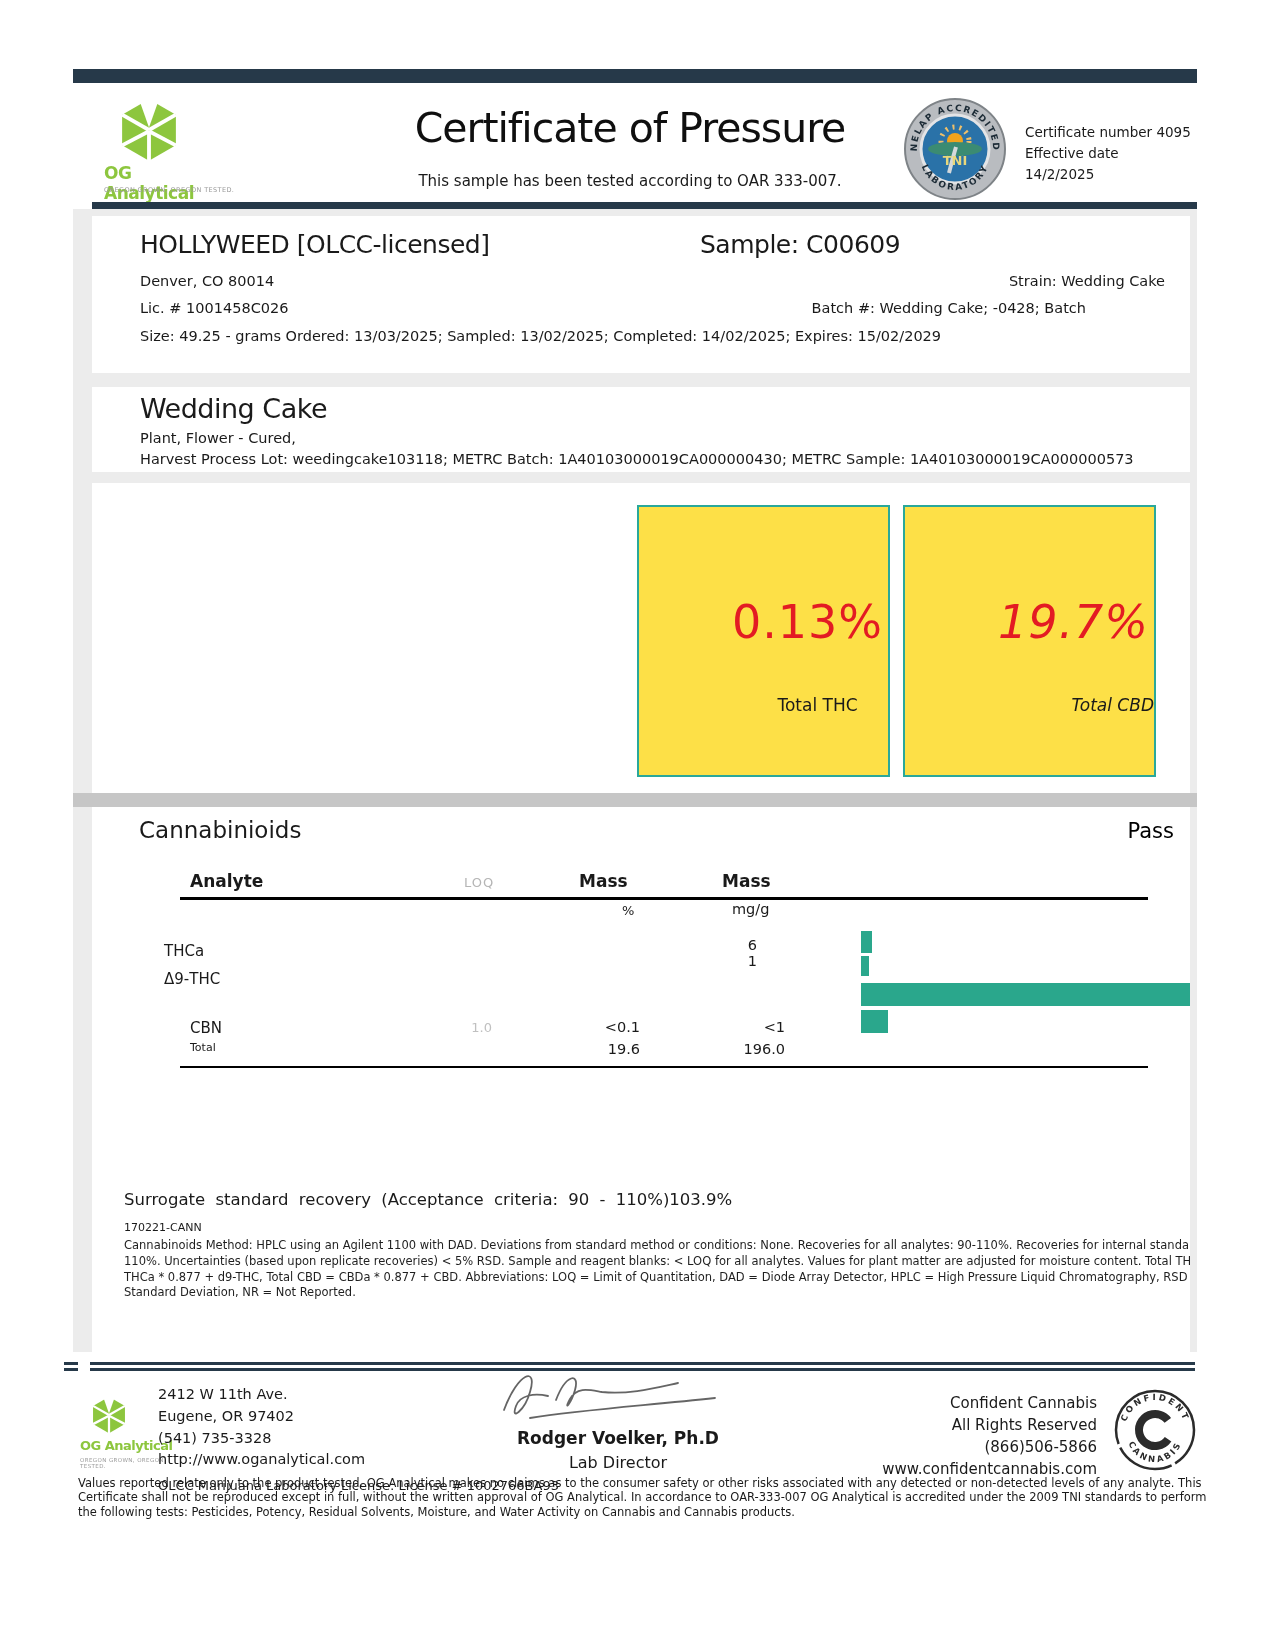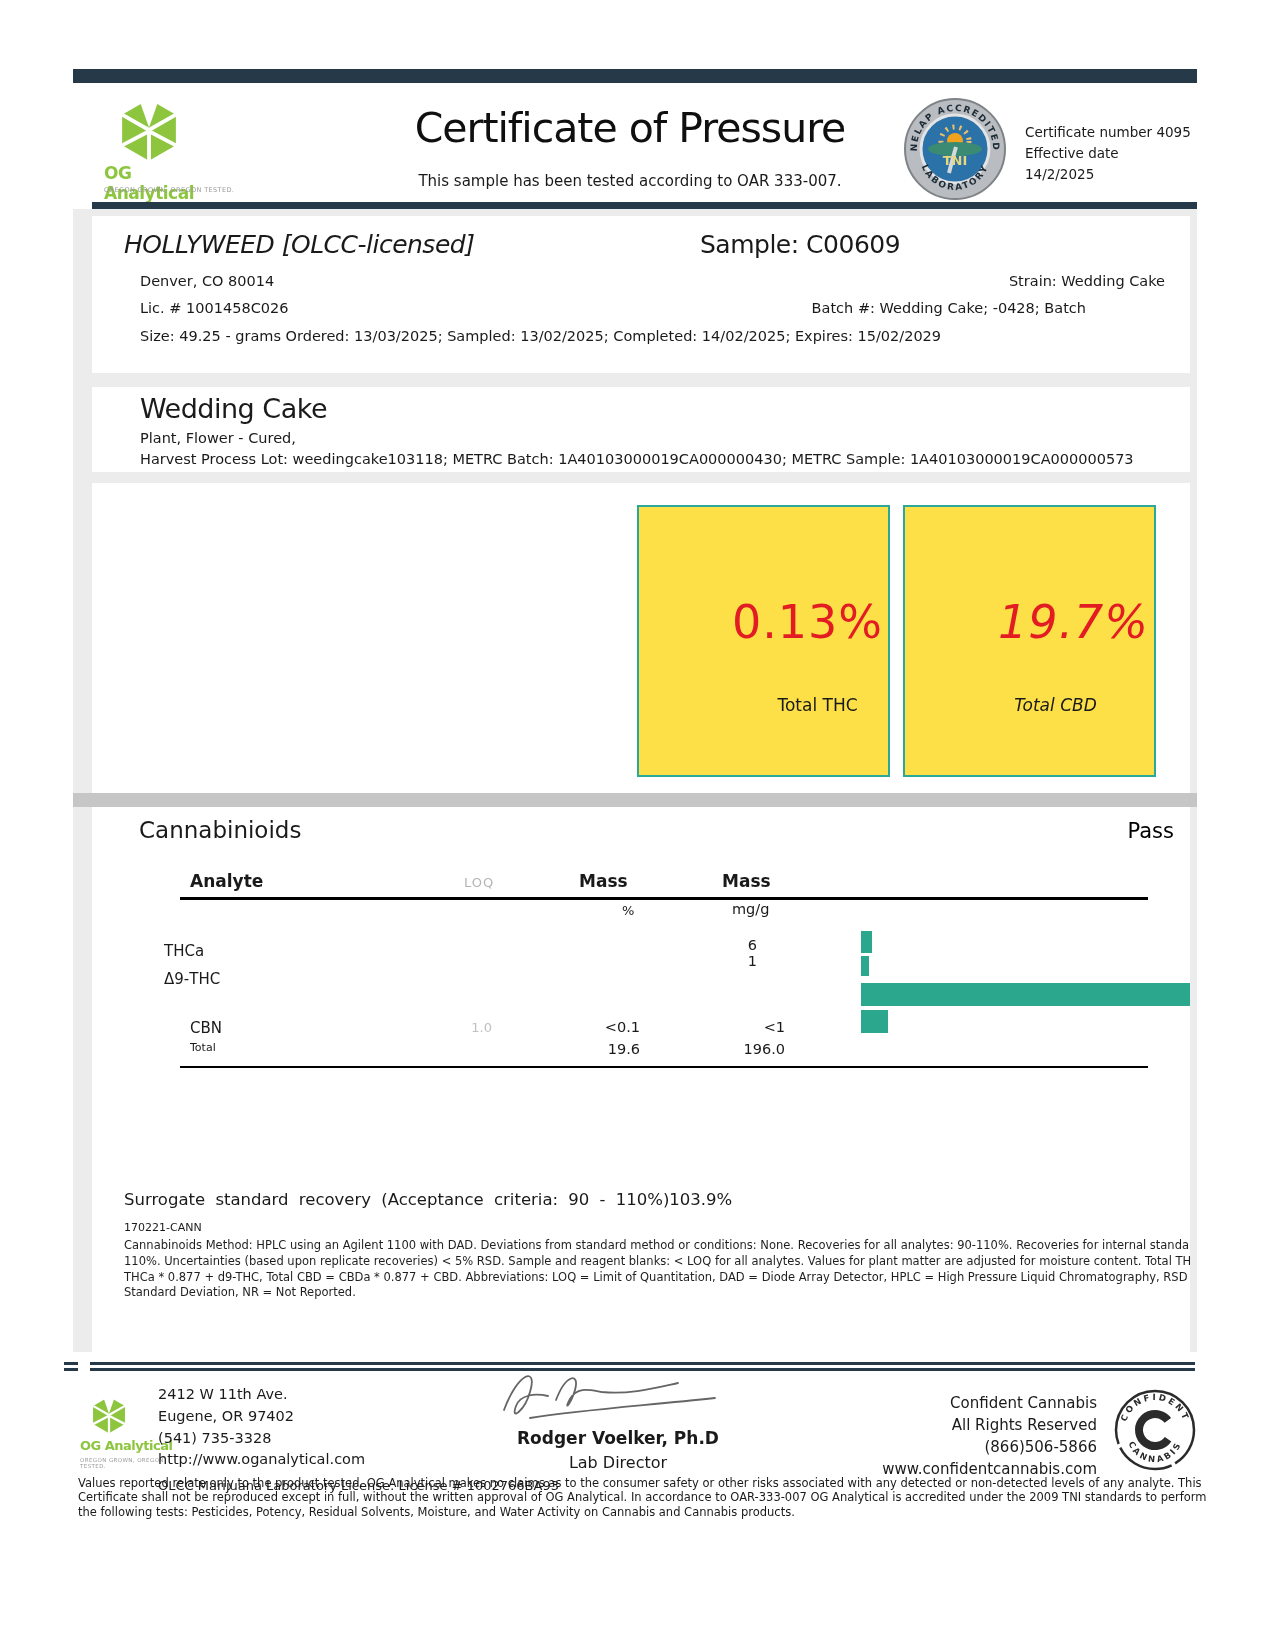--- a/index.html
+++ b/index.html
@@ -73,21 +73,21 @@
   <div>Certificate number 4095</div>
   <div>Effective date</div>
   <div>14/2/2025</div>
 </div>
 
 <div class="a navy" style="left:92px;top:202px;width:1105px;height:7px;"></div>
 
 <div class="a gray-bg" style="left:73px;top:209px;width:1124px;height:1143px;"></div>
 
 <div class="a card" style="left:92px;top:216px;width:1098px;height:157px;">
-  <div class="a" style="left:32px;top:14px;font-size:25px;letter-spacing:-0.5px;font-style:italic;">HOLLYWEED  [OLCC-licensed]</div>
+  <div class="a" style="left:48px;top:14px;font-size:25px;letter-spacing:-0.5px;">HOLLYWEED  [OLCC-licensed]</div>
   <div class="a" style="left:608px;top:14px;font-size:25px;letter-spacing:-0.5px;">Sample: C00609</div>
   <div class="a" style="left:48px;top:57px;font-size:14.5px;">Denver, CO 80014</div>
   <div class="a right" style="left:608px;top:57px;width:465px;font-size:14.5px;">Strain: Wedding Cake</div>
   <div class="a" style="left:48px;top:84px;font-size:14.5px;">Lic. # 1001458C026</div>
   <div class="a right" style="left:508px;top:84px;width:486px;font-size:14.5px;">Batch #: Wedding Cake; -0428; Batch</div>
   <div class="a" style="left:48px;top:112px;font-size:14.5px;">Size: 49.25 - grams Ordered: 13/03/2025; Sampled: 13/02/2025; Completed: 14/02/2025; Expires: 15/02/2029</div>
 </div>
 
 <div class="a card" style="left:92px;top:387px;width:1098px;height:85px;">
   <div class="a" style="left:48px;top:6px;font-size:27px;letter-spacing:-0.5px;">Wedding Cake</div>
@@ -95,21 +95,21 @@
   <div class="a nowrap" style="left:48px;top:64px;font-size:14.5px;">Harvest Process Lot: weedingcake103118; METRC Batch: 1A40103000019CA000000430; METRC Sample: 1A40103000019CA000000573</div>
 </div>
 
 <div class="a card" style="left:92px;top:483px;width:1098px;height:310px;">
   <div class="a result-box" style="left:545px;top:22px;width:249px;height:268px;">
     <div class="a center red-val" style="left:0;top:88px;width:100%;padding-left:88px;box-sizing:border-box;">0.13%</div>
     <div class="a center" style="left:0;top:188px;width:100%;padding-left:108px;box-sizing:border-box;font-size:17px;">Total THC</div>
   </div>
   <div class="a result-box" style="left:811px;top:22px;width:249px;height:268px;font-style:italic;">
     <div class="a center red-val" style="left:0;top:88px;width:100%;padding-left:88px;box-sizing:border-box;">19.7%</div>
-    <div class="a center" style="left:0;top:188px;width:100%;padding-left:52px;box-sizing:border-box;font-size:17px;">Total CBD</div>
+    <div class="a center" style="left:0;top:188px;width:100%;padding-left:52px;box-sizing:border-box;font-size:17px;text-align:right;">Total CBD</div>
   </div>
 </div>
 
 <div class="a" style="left:73px;top:793px;width:1124px;height:14px;background:#c6c6c6;"></div>
 
 <div class="a card" style="left:92px;top:807px;width:1098px;height:545px;overflow:hidden;">
   <div class="a" style="left:47px;top:10px;font-size:23px;">Cannabinioids</div>
   <div class="a" style="right:16px;top:12px;font-size:21px;color:#000000;">Pass</div>
 
   <div class="a th" style="left:98px;top:64px;">Analyte</div>

